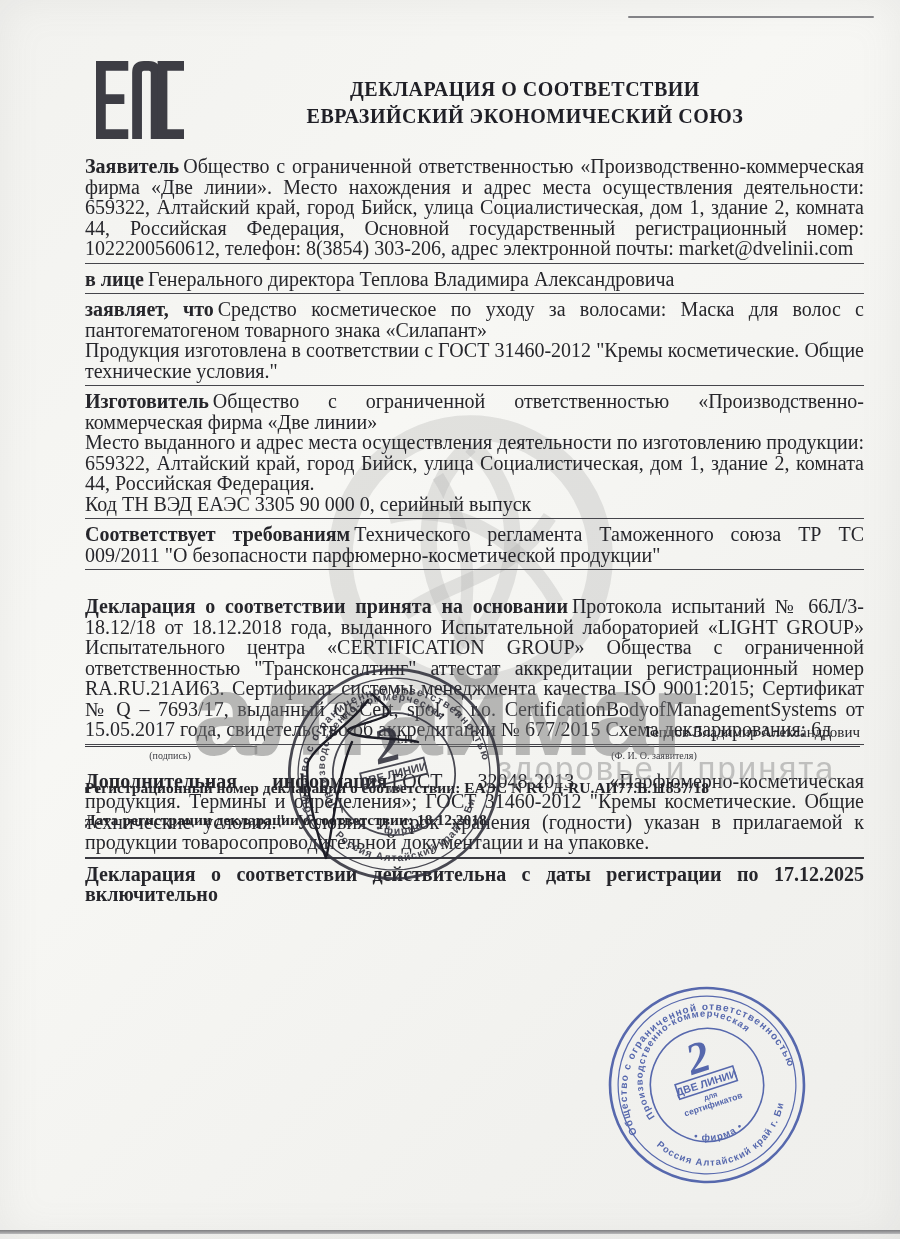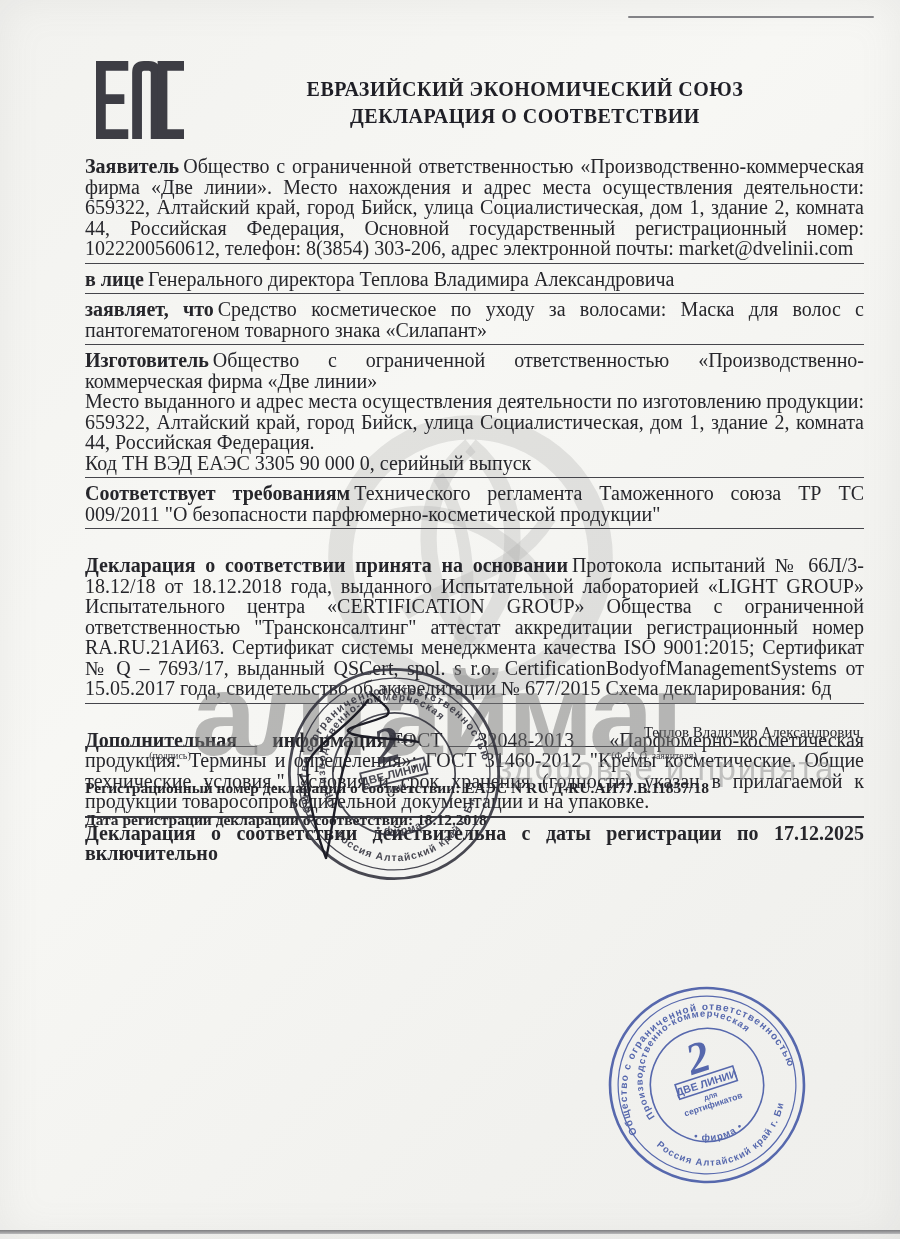--- a/index.html
+++ b/index.html
@@ -43,22 +43,22 @@
 
   <svg class="eac" viewBox="0 0 90 80">
     <g fill="#3d3d44">
       <path d="M0,0 h33 v10 h-23 v24 h19 v10 h-19 v26 h23 v10 h-33 z"></path>
       <path d="M37,80 V12 q0,-12 12,-12 h5 q12,0 12,12 v68 h-10 V12 q0,-2 -2,-2 h-5 q-2,0 -2,2 v68 z"></path>
       <path d="M63,0 h27 v10 h-17 v60 h17 v10 h-27 z"></path>
     </g>
   </svg>
 
   <div class="title">
+    <div>ДЕКЛАРАЦИЯ О СООТВЕТСТВИИ</div>
     <div>ЕВРАЗИЙСКИЙ ЭКОНОМИЧЕСКИЙ СОЮЗ</div>
-    <div>ДЕКЛАРАЦИЯ О СООТВЕТСТВИИ</div>
   </div>
 
   <svg class="wm-circle" viewBox="0 0 300 300">
     <g fill="none" stroke="rgba(125,125,125,.33)">
       <circle cx="150" cy="150" r="128" stroke-width="24"></circle>
       <path d="M150,40 C 95,85 95,175 150,235" stroke-width="16"></path>
       <path d="M150,40 C 205,85 205,175 150,235" stroke-width="16"></path>
       <path d="M70,110 C 130,95 195,125 235,195" stroke-width="14"></path>
       <path d="M85,205 C 135,170 190,170 228,110" stroke-width="14"></path>
       <path d="M118,70 C 150,120 155,190 135,245" stroke-width="12"></path>
@@ -73,20 +73,21 @@
     <div class="sec">
       <p><b>Заявитель</b><span>Общество с ограниченной ответственностью «Производственно-коммерческая фирма «Две линии». Место нахождения и адрес места осуществления деятельности: 659322, Алтайский край, город Бийск, улица Социалистическая, дом 1, здание 2, комната 44, Российская Федерация, Основной государственный регистрационный номер: 1022200560612, телефон: 8(3854) 303-206, адрес электронной почты: market@dvelinii.com</span></p>
     </div>
 
     <div class="sec">
       <p><b>в лице</b><span>Генерального директора Теплова Владимира Александровича</span></p>
     </div>
 
     <div class="sec">
       <p><b>заявляет, что</b><span>Средство косметическое по уходу за волосами: Маска для волос с пантогематогеном товарного знака «Силапант»</span></p>
+      <p><span>Продукция изготовлена в соответствии с ГОСТ 31460-2012 "Кремы косметические. Общие технические условия."</span></p>
     </div>
 
     <div class="sec">
       <p><b>Изготовитель</b><span>Общество с ограниченной ответственностью «Производственно-коммерческая фирма «Две линии»</span></p>
       <p><span>Место выданного и адрес места осуществления деятельности по изготовлению продукции: 659322, Алтайский край, город Бийск, улица Социалистическая, дом 1, здание 2, комната 44, Российская Федерация.</span></p>
       <p><span>Код ТН ВЭД ЕАЭС 3305 90 000 0, серийный выпуск</span></p>
     </div>
 
     <div class="sec">
       <p><b>Соответствует требованиям</b><span>Технического регламента Таможенного союза ТР ТС 009/2011 "О безопасности парфюмерно-косметической продукции"</span></p>

